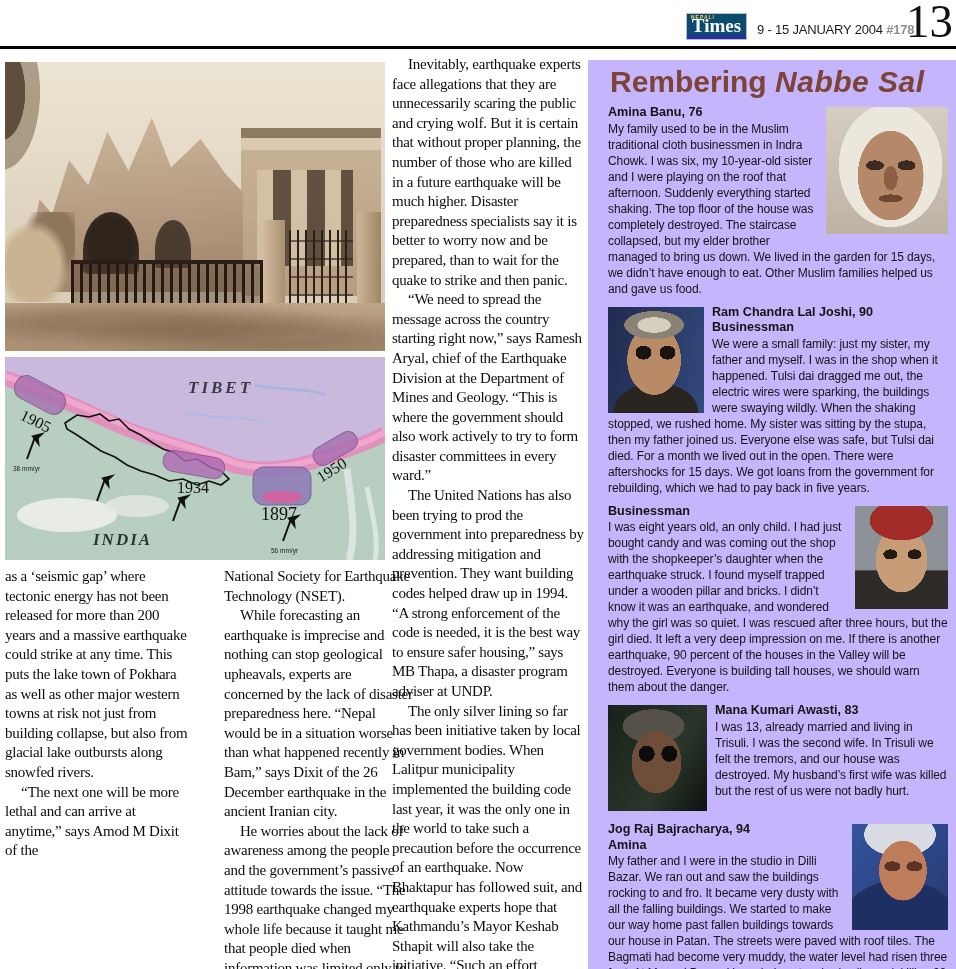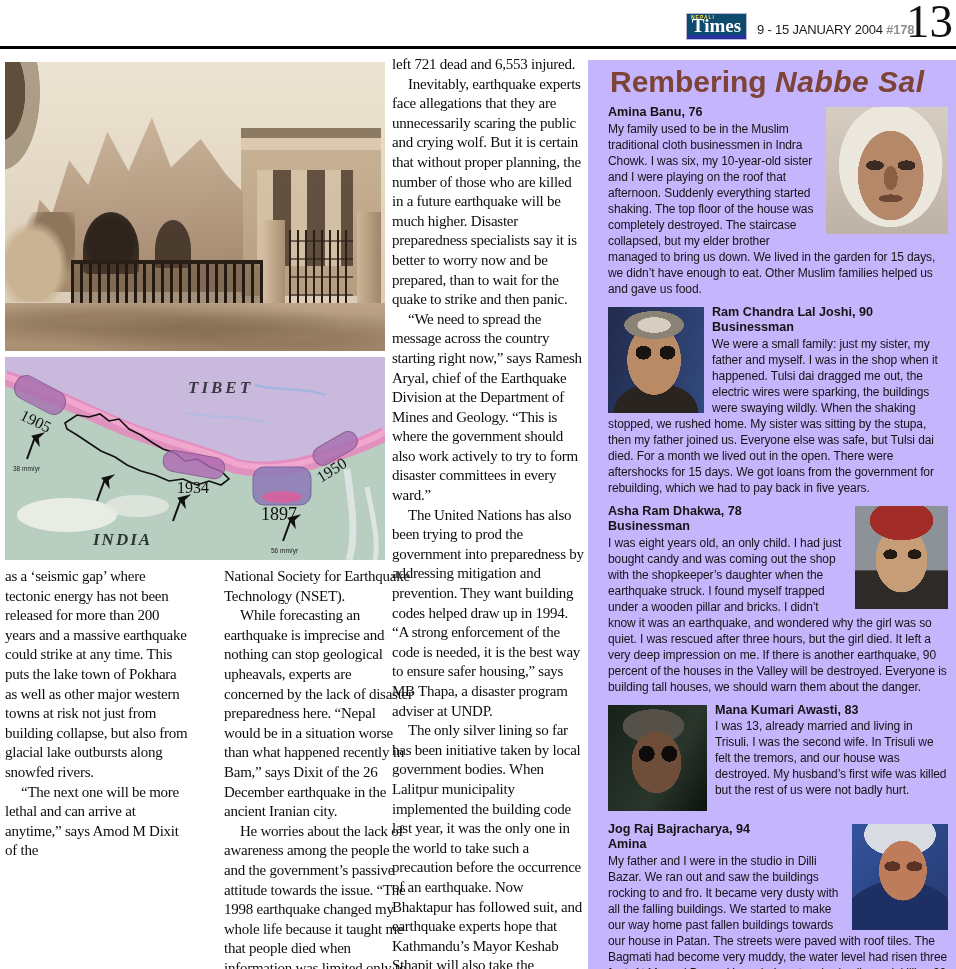--- a/index.html
+++ b/index.html
@@ -181,21 +181,20 @@
   <div class="col leftcol1">
       <p>as a ‘seismic gap’ where tectonic energy has not been released for more than 200 years and a massive earthquake could strike at any time. This puts the lake town of Pokhara as well as other major western towns at risk not just from building collapse, but also from glacial lake outbursts along snowfed rivers.</p>
       <p class="ind">“The next one will be more lethal and can arrive at anytime,” says Amod M Dixit of the</p>
     </div>
   <div class="col leftcol2">
       <p>National Society for Earthquake Technology (NSET).</p>
       <p class="ind">While forecasting an earthquake is imprecise and nothing can stop geological upheavals, experts are concerned by the lack of disaster preparedness here. “Nepal would be in a situation worse than what happened recently in Bam,” says Dixit of the 26 December earthquake in the ancient Iranian city.</p>
       <p class="ind">He worries about the lack of awareness among the people and the government’s passive attitude towards the issue. “The 1998 earthquake changed my whole life because it taught me that people died when information was limited only to seismologists and geologists,” says Dixit. That 7.3 magnitude quake in eastern Nepal</p>
     </div>
   <div class="col midcol">
-      <p>left 721 dead and 6,553 injured.</p>
       <p class="ind">Inevitably, earthquake experts face allegations that they are unnecessarily scaring the public and crying wolf. But it is certain that without proper planning, the number of those who are killed in a future earthquake will be much higher. Disaster preparedness specialists say it is better to worry now and be prepared, than to wait for the quake to strike and then panic.</p>
       <p class="ind">“We need to spread the message across the country starting right now,” says Ramesh Aryal, chief of the Earthquake Division at the Department of Mines and Geology. “This is where the government should also work actively to try to form disaster committees in every ward.”</p>
       <p class="ind">The United Nations has also been trying to prod the government into preparedness by addressing mitigation and prevention. They want building codes helped draw up in 1994. “A strong enforcement of the code is needed, it is the best way to ensure safer housing,” says MB Thapa, a disaster program adviser at UNDP.</p>
       <p class="ind">The only silver lining so far has been initiative taken by local government bodies. When Lalitpur municipality implemented the building code last year, it was the only one in the world to take such a precaution before the occurrence of an earthquake. Now Bhaktapur has followed suit, and earthquake experts hope that Kathmandu’s Mayor Keshab Sthapit will also take the initiative. “Such an effort reduces at least three-fourth of the risk from earthquake hazard,” says Dixit. ●</p>
     </div>
 
   <div class="panel">
     <h1><span>Rembering </span><span class="it">Nabbe Sal</span></h1>
 
     <section class="sec">
@@ -206,21 +205,20 @@
 
     <section class="sec">
       <div class="ph pl ram"></div>
       <div class="h">Ram Chandra Lal Joshi, 90</div>
       <div class="h">Businessman</div>
       <p class="b">We were a small family: just my sister, my father and myself. I was in the shop when it happened. Tulsi dai dragged me out, the electric wires were sparking, the buildings were swaying wildly. When the shaking stopped, we rushed home. My sister was sitting by the stupa, then my father joined us. Everyone else was safe, but Tulsi dai died.  For a month we lived out in the open. There were aftershocks for 15 days. We got loans from the government for rebuilding, which we had to pay back in five years.</p>
     </section>
 
     <section class="sec">
       <div class="ph pr asha"></div>
-      <div class="h">Asha Ram Dhakwa, 78</div>
       <div class="h">Businessman</div>
       <p class="b">I was eight years old, an only child. I had just bought candy and was coming out the shop with the shopkeeper’s daughter when the earthquake struck. I found myself trapped under a wooden pillar and bricks. I didn’t know it was an earthquake, and wondered why the girl was so quiet. I was rescued after three hours, but the girl died. It left a very deep impression on me. If there is another earthquake, 90 percent of the houses in the Valley will be destroyed. Everyone is building tall houses, we should warn them about the danger.</p>
     </section>
 
     <section class="sec">
       <div class="ph pl mana"></div>
       <div class="h">Mana Kumari Awasti, 83</div>
       <p class="b">I was 13, already married and living in Trisuli. I was the second wife. In Trisuli we felt the tremors, and our house was destroyed. My husband’s first wife was killed but the rest of us were not badly hurt.</p>
     </section>
 

